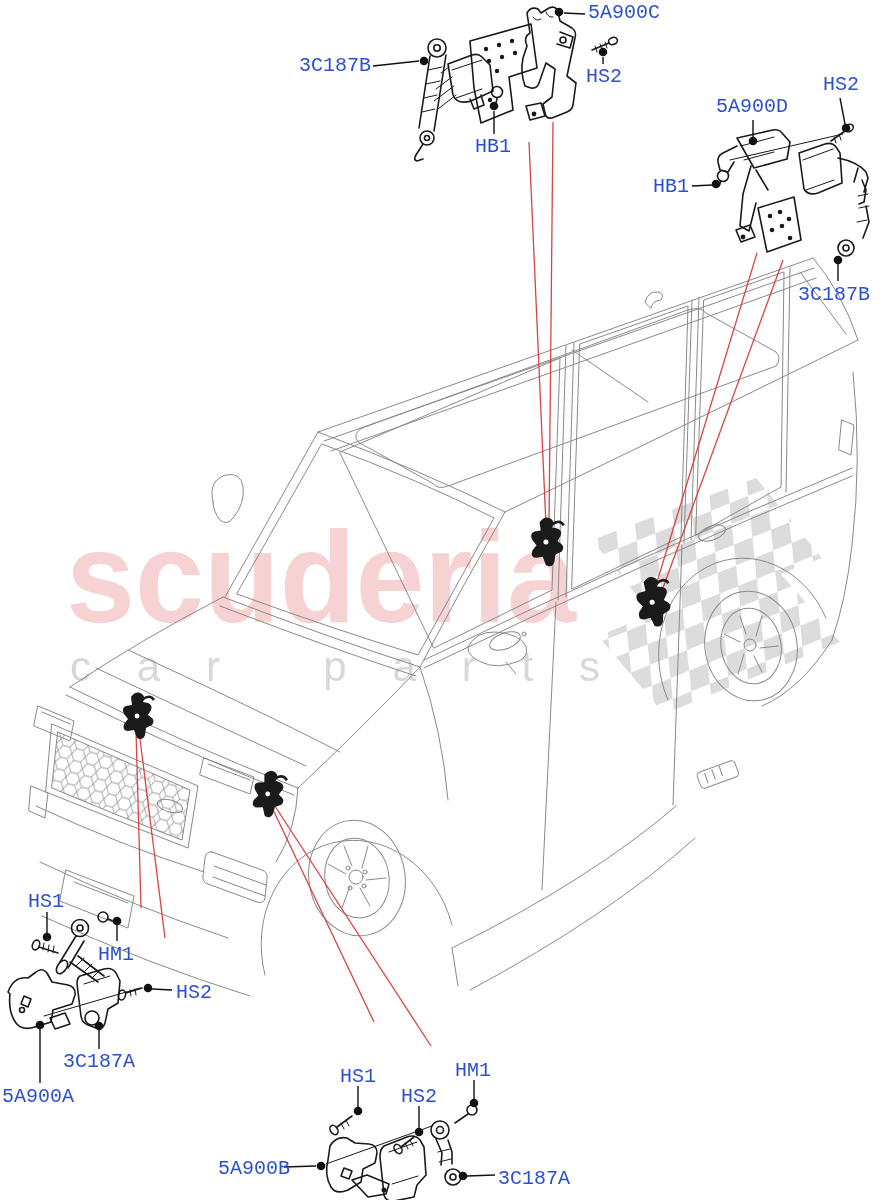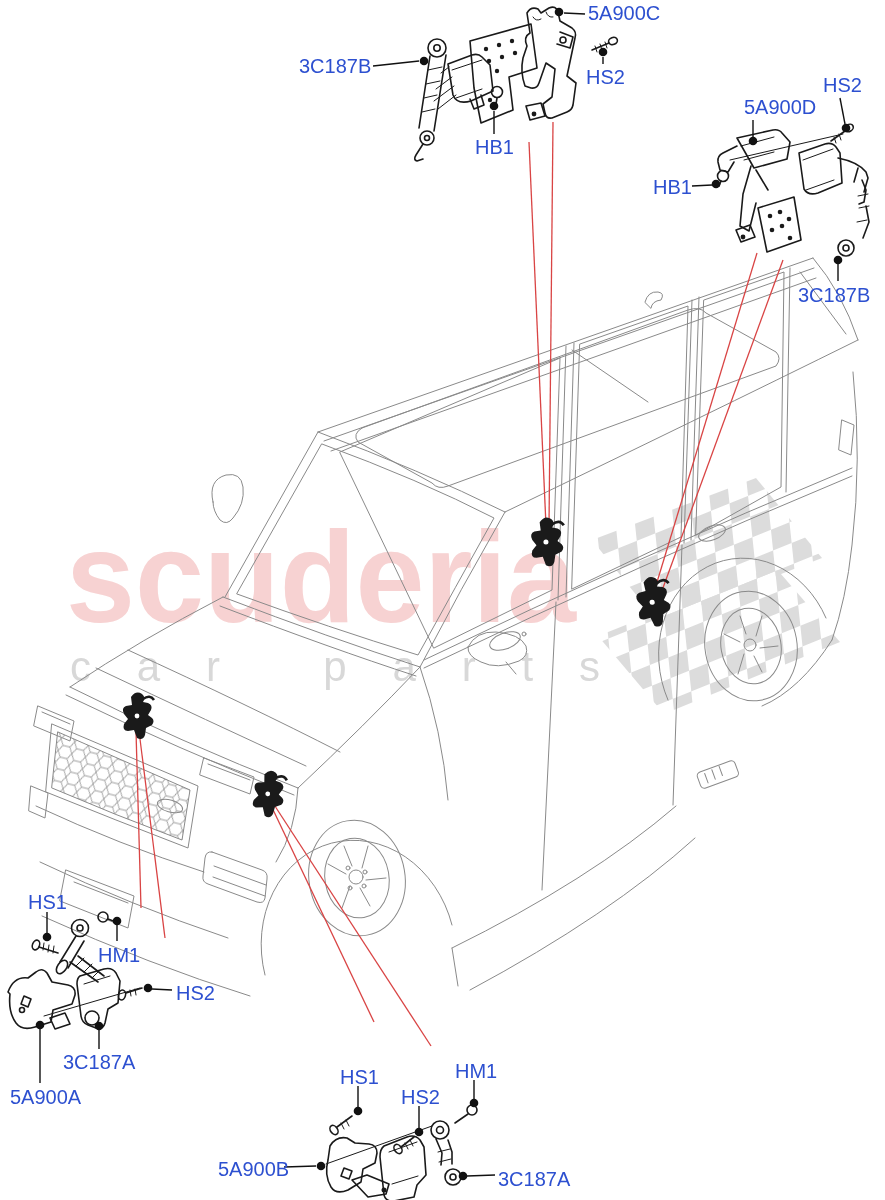--- a/index.html
+++ b/index.html
@@ -1,20 +1,20 @@
 <!DOCTYPE html>
 <html><head>
 <meta charset="utf-8">
 <style>
   html,body{margin:0;padding:0;background:#ffffff;}
   .page{position:relative;width:885px;height:1200px;background:#ffffff;overflow:hidden;
         font-family:"Liberation Sans", sans-serif;}
   .page svg{position:absolute;left:0;top:0;}
   .part-label{position:absolute;font-size:20px;line-height:22px;color:#2d50d0;
-              font-family:Liberation Sans, sans-serif;white-space:nowrap;cursor:pointer;}
+              font-family:Liberation Mono, monospace;white-space:nowrap;cursor:pointer;}
   .wm-brand{font-family:"Liberation Sans", sans-serif;font-weight:bold;}
   .wm-tag{font-family:"Liberation Sans", sans-serif;}
 </style>
 </head>
 <body>
 
 <div class="page">
 
 <svg width="885" height="1200" viewBox="0 0 885 1200">
   <defs>
@@ -310,28 +310,28 @@
     <circle cx="474" cy="1103" r="4.3"></circle>
     <circle cx="463" cy="1176" r="4.3"></circle>
     <circle cx="321" cy="1166" r="4.3"></circle>
   </g>
 </svg>
 
 <div class="part-label" style="left:299px;top:55px;">3C187B</div>
 <div class="part-label" style="left:588px;top:2px;">5A900C</div>
 <div class="part-label" style="left:586px;top:66px;">HS2</div>
 <div class="part-label" style="left:475px;top:136px;">HB1</div>
-<div class="part-label" style="left:716px;top:96px;margin-left:28px;">5A900D</div>
+<div class="part-label" style="left:716px;top:96px;">5A900D</div>
 <div class="part-label" style="left:823px;top:74px;">HS2</div>
 <div class="part-label" style="left:653px;top:176px;">HB1</div>
 <div class="part-label" style="left:798px;top:284px;">3C187B</div>
 <div class="part-label" style="left:28px;top:891px;">HS1</div>
 <div class="part-label" style="left:98px;top:944px;">HM1</div>
 <div class="part-label" style="left:176px;top:982px;">HS2</div>
 <div class="part-label" style="left:63px;top:1051px;">3C187A</div>
-<div class="part-label" style="left:10px;top:1086px;">5A900A</div>
+<div class="part-label" style="left:2px;top:1086px;">5A900A</div>
 <div class="part-label" style="left:340px;top:1066px;">HS1</div>
 <div class="part-label" style="left:401px;top:1086px;">HS2</div>
 <div class="part-label" style="left:455px;top:1060px;">HM1</div>
 <div class="part-label" style="left:498px;top:1168px;">3C187A</div>
 <div class="part-label" style="left:218px;top:1158px;">5A900B</div>
 
 </div>
 
 </body></html>

